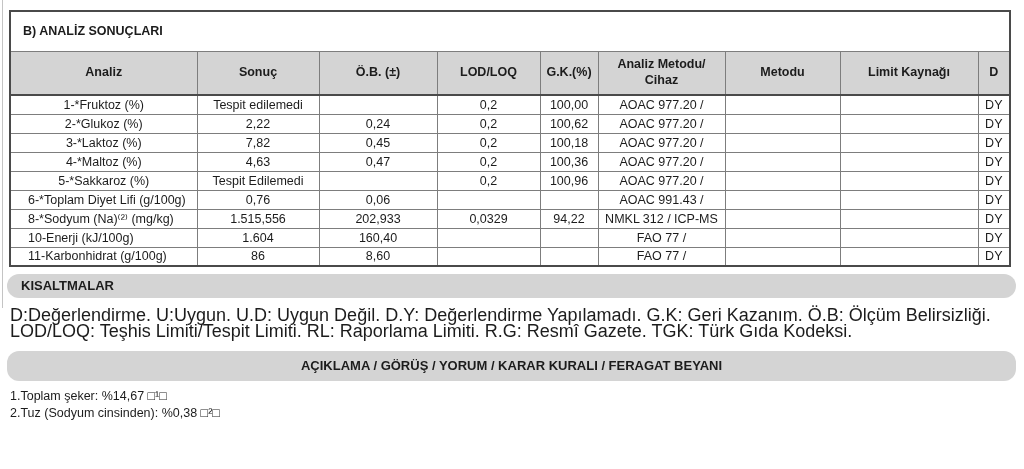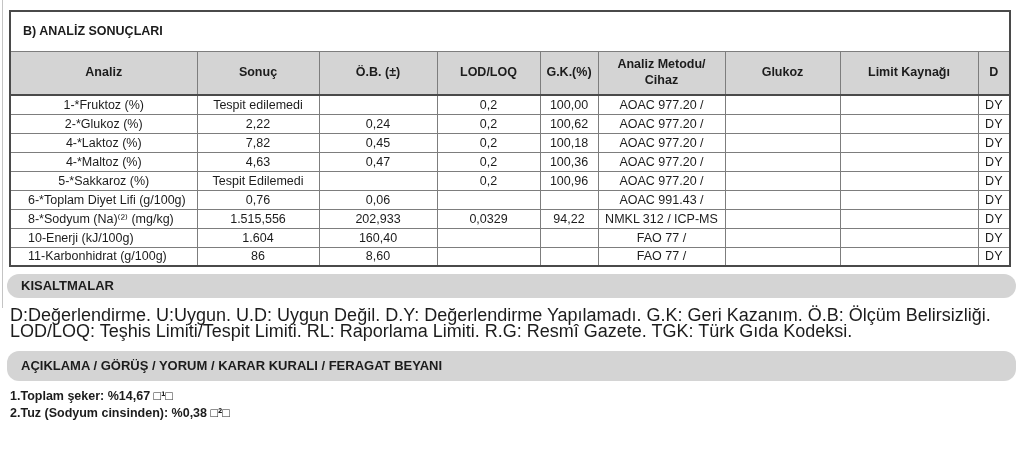--- a/index.html
+++ b/index.html
@@ -58,29 +58,29 @@
   table.results tbody td.lbl-c { }
   table.results tbody td.lbl-l { text-align:left; padding-left:17px; }
 
   .bar {
     width:1009px;
     background:#d4d4d4;
     font-weight:bold;
     border-radius:12px;
   }
   .bar.kisaltmalar { height:24px; line-height:24px; font-size:13px; padding-left:14px; margin-top:7px; }
-  .bar.aciklama   { height:30px; line-height:30px; font-size:13px; padding-left:14px; margin-top:12px; }
+  .bar.aciklama   { height:30px; line-height:30px; font-size:13px; margin-top:12px;text-align:center; }
 
   .abbr-text {
     margin:9px 0 0 3px;
     width:1000px;
     font-size:18px;
     line-height:16px;
   }
-  .remark-lines { margin:7px 0 0 3px; font-size:12.5px; line-height:16.5px;font-weight:bold; }
+  .remark-lines { margin:7px 0 0 3px; font-size:12.5px; line-height:16.5px; }
   .remark-line { white-space:nowrap; }
 </style>
 </head>
 <body>
 
 <div class="page">
   <div class="edge-line"></div>
 
   <div class="content">
 
@@ -100,21 +100,21 @@
         <tr>
           <td class="title-cell" colspan="9">B) ANALİZ SONUÇLARI</td>
         </tr>
         <tr>
           <th>Analiz</th>
           <th>Sonuç</th>
           <th>Ö.B. (±)</th>
           <th>LOD/LOQ</th>
           <th>G.K.(%)</th>
           <th>Analiz Metodu/ Cihaz</th>
-          <th>Glukoz</th>
+          <th>Metodu</th>
           <th>Limit Kaynağı</th>
           <th>D</th>
         </tr>
       </thead>
       <tbody>
           <tr>
             <td class="lbl-c">1-*Fruktoz (%)</td>
             <td>Tespit edilemedi</td>
             <td></td>
             <td>0,2</td>
@@ -129,21 +129,21 @@
             <td>2,22</td>
             <td>0,24</td>
             <td>0,2</td>
             <td>100,62</td>
             <td>AOAC 977.20 /</td>
             <td></td>
             <td></td>
             <td>DY</td>
           </tr>
           <tr>
-            <td class="lbl-c">4-*Laktoz (%)</td>
+            <td class="lbl-c">3-*Laktoz (%)</td>
             <td>7,82</td>
             <td>0,45</td>
             <td>0,2</td>
             <td>100,18</td>
             <td>AOAC 977.20 /</td>
             <td></td>
             <td></td>
             <td>DY</td>
           </tr>
           <tr>

